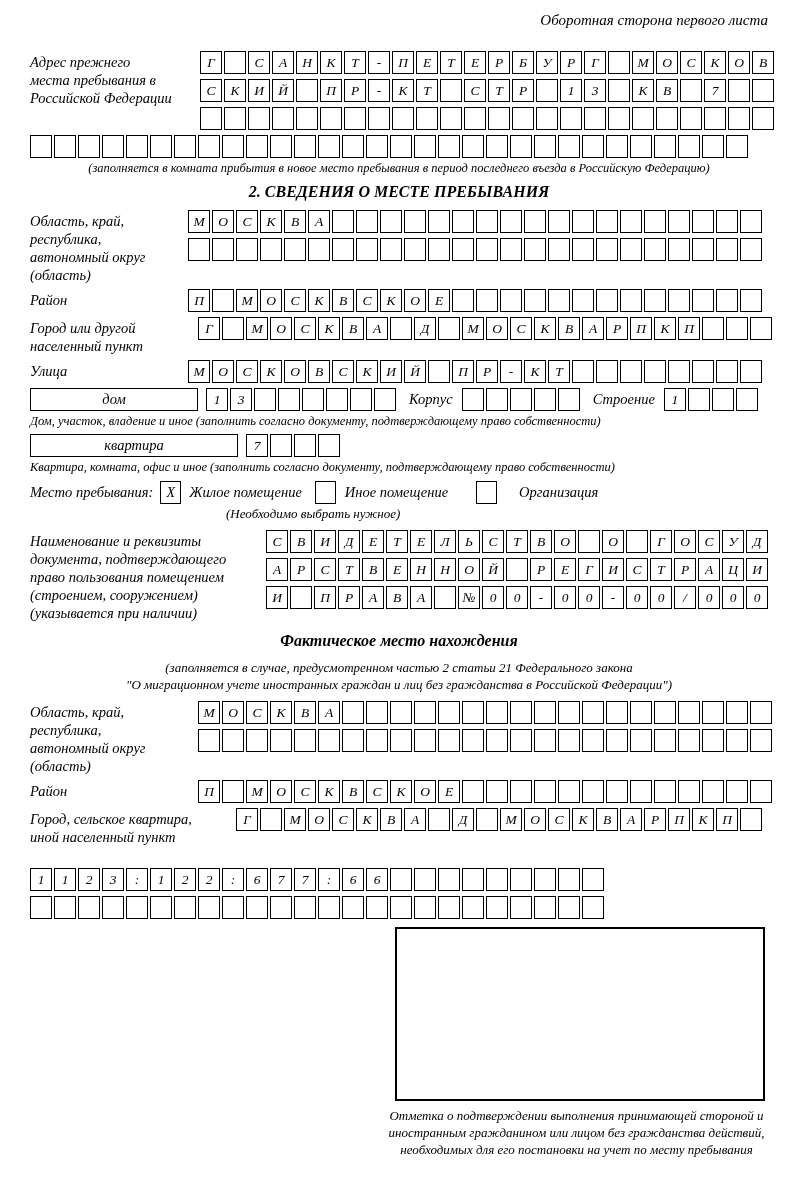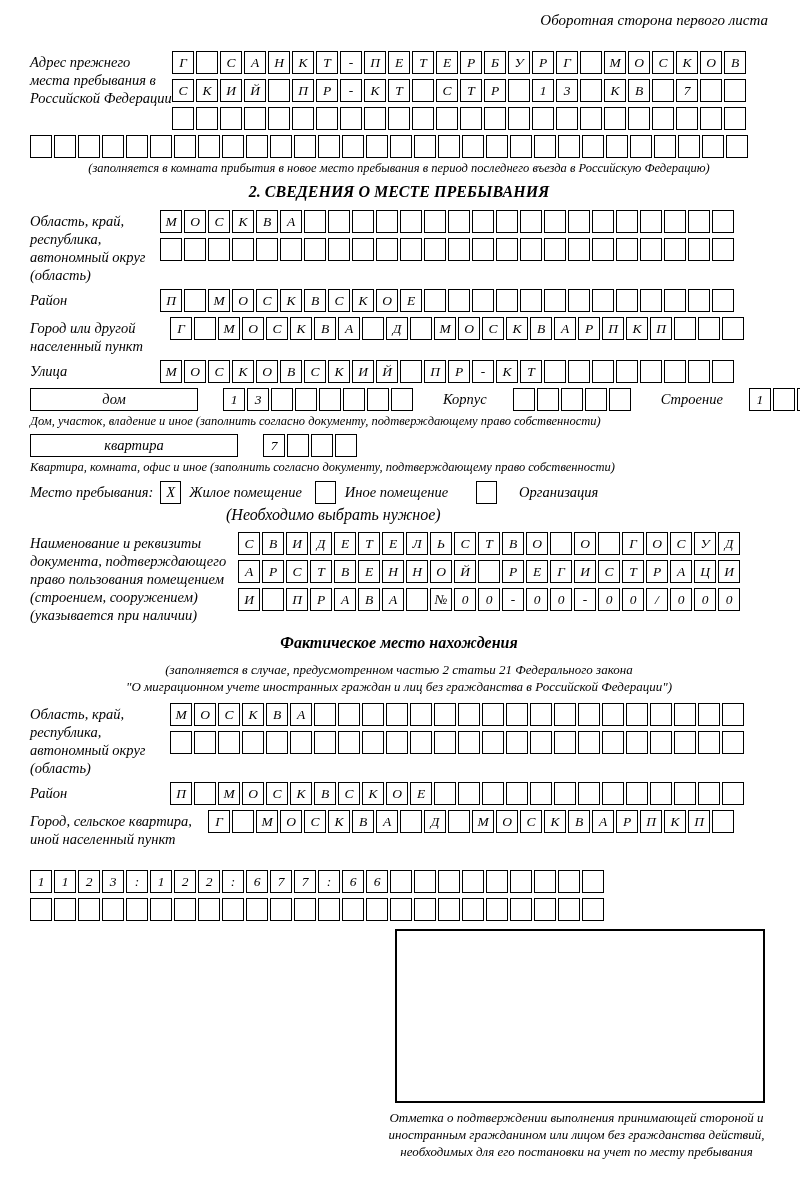--- a/index.html
+++ b/index.html
@@ -2,53 +2,53 @@
 <html><head>
 <meta charset="utf-8">
 <style>
   * { margin:0; padding:0; box-sizing:border-box; }
   html,body { background:#fff; }
   body { font-family:"Liberation Serif","DejaVu Serif",serif; color:#000; }
   .page { width:800px; min-height:1180px; padding:12px 32px 10px 30px; background:#fff; position:relative;font-style:italic; }
 
   .side-note { text-align:right; font-size:15px; margin-bottom:22px; }
 
-  .field { display:flex; margin-bottom:5px; }
+  .field { display:flex; margin-bottom:5px;gap:28px; }
   .field .label { flex:0 0 auto; font-size:14.5px; line-height:18px; padding-top:2px; }
   .rows { display:flex; flex-direction:column; gap:5px; }
   .cellrow { display:flex; gap:2px; }
   .cell { flex:0 0 auto; width:22px; height:23px; border:1.6px solid #000;
           display:flex; align-items:center; justify-content:center;
           font-size:13.5px; overflow:hidden; }
 
   .w142 { width:142px; } .w130 { width:130px; } .w140 { width:140px; }
   .w208 { width:208px; } .w178 { width:178px; } .w155 { width:155px; }
 
   .fullrow { margin:5px 0 3px 0; }
 
   .caption { font-size:12.5px; line-height:15px; margin:1px 0 5px; }
   .caption.center { text-align:center; }
 
   .section-title { text-align:center; font-size:16px; font-weight:bold; margin:7px 0 9px; }
 
-  .house-row, .apt-row { display:flex; align-items:center; gap:19px; margin:2px 0 3px; }
+  .house-row, .apt-row { display:flex; align-items:center; gap:2px; margin:2px 0 3px; }
   .widebox { height:23px; border:1.6px solid #000; display:flex; align-items:center;
              justify-content:center; font-size:14.5px; flex:0 0 auto; }
   .box-dom { width:168px; margin-right:6px; }
   .box-kv  { width:208px; margin-right:6px; }
   .inline-label { font-size:14.5px; margin:0 7px 0 11px; white-space:nowrap; }
 
   .stay-row { display:flex; align-items:center; font-size:14.5px; margin:6px 0 2px; }
   .checkbox { width:21px; height:23px; border:1.6px solid #000; display:flex;
               align-items:center; justify-content:center; font-size:14px; flex:0 0 auto; }
   .stay-row .t1 { margin-right:7px; }
   .stay-row .o1 { margin:0 13px 0 8px; }
   .stay-row .o2 { margin:0 28px 0 9px; }
   .stay-row .o3 { margin-left:22px; }
-  .stay-note { font-size:16px; margin:2px 0 8px 196px; }
+  .stay-note { font-size:13px; margin:2px 0 8px 196px; }
 
   .doc-field { margin-bottom:10px; }
   .doc-field .label { width:208px; }
 
   .fact-note { text-align:center; font-size:13px; line-height:17px; }
   .fact-note.last { margin-bottom:8px; }
 
   .cad-rows { margin-top:17px; }
 
   .stamp-wrap { margin:8px 0 0 353px; width:387px; }

